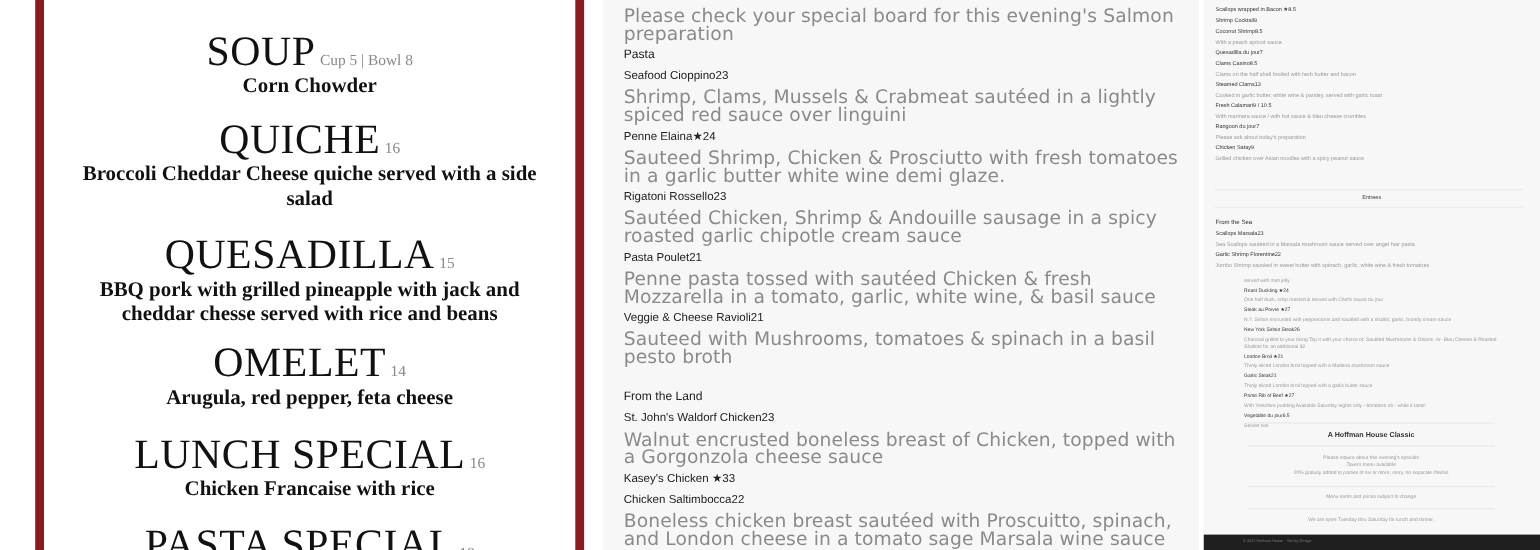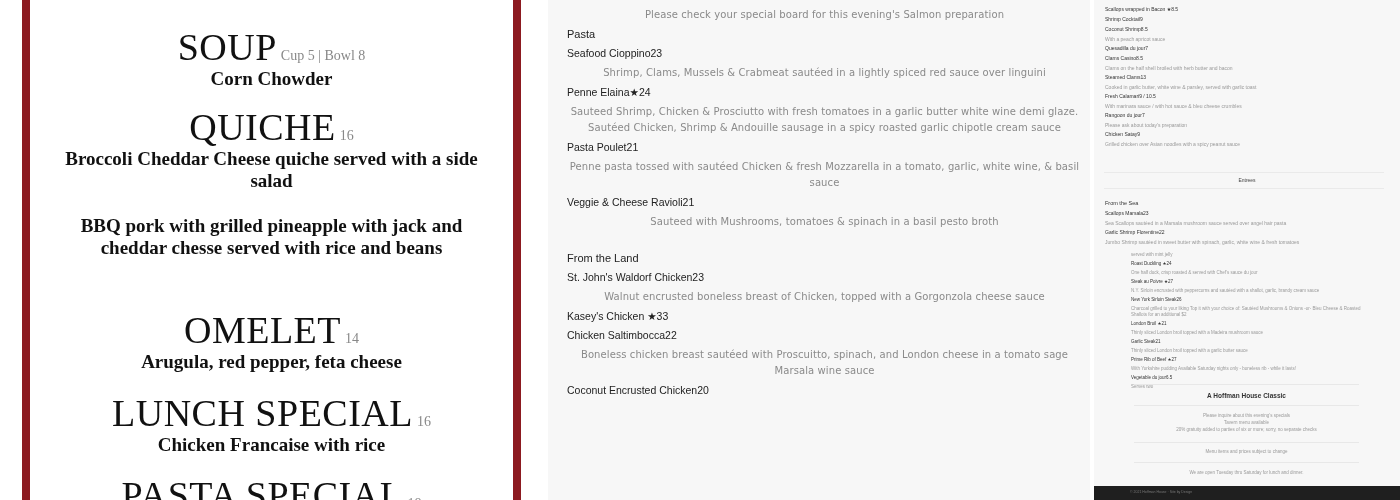--- a/index.html
+++ b/index.html
@@ -1,35 +1,35 @@
 <!DOCTYPE html>
 <html><head>
 <meta charset="utf-8">
 <style>
   * { box-sizing: border-box; margin: 0; padding: 0; }
   html, body { width: 1400px; height: 500px; overflow: hidden; background: #fff; }
   body { position: relative; font-family: "DejaVu Sans", sans-serif; }
 
   
   #menu-board {
-    position: absolute; left: 2px; top: 0; width: 540px; height: 500px; background: #fff; overflow: hidden;
+    position: absolute; left: 12px; top: 0; width: 540px; height: 500px; background: #fff; overflow: hidden;
   }
   #menu-board .bar-left { position: absolute; left: 20px; top: 0; width: 8px; height: 500px; background: #8c1a20; }
   #menu-board .bar-right { position: absolute; left: 511px; top: 0; width: 8px; height: 500px; background: #8c1a20; }
   .mb-item { position: absolute; left: 28px; width: 483px; text-align: center; font-family: "Liberation Serif", "DejaVu Serif", serif; color: #111; }
   .mb-title { font-size: 38px; letter-spacing: 0.5px; line-height: 1; }
   .mb-price { font-size: 14px; color: #888; margin-left: 4px; }
   .mb-desc { font-size: 19px; font-weight: bold; line-height: 22px; margin-top: 2px; padding: 0 22px; }
 
   
   #web-menu {
     position: absolute; left: 548px; top: 0; width: 542px; height: 500px; background: #f7f7f7; overflow: hidden;
   }
   #web-menu .inner { position: absolute; left: 19px; top: 7px; width: 515px; }
-  .wm-desc { font-family: "DejaVu Sans", sans-serif; font-size: 10px; color: #8a8a8a; line-height: 16px; letter-spacing: 0.1px; text-align: center; }
+  .wm-desc { font-family: "DejaVu Sans", sans-serif; font-size: 17px; color: #8a8a8a; line-height: 16px; letter-spacing: 0.1px; }
   .wm-name { font-family: "Liberation Sans", sans-serif; font-size: 10.5px; color: #222; line-height: 14px; margin-top: 4px; margin-bottom: 5px; }
   .wm-cat { font-family: "Liberation Sans", sans-serif; font-size: 11px; color: #222; line-height: 16px; margin-top: 2px; margin-bottom: 3px; }
   .wm-desc + .wm-cat { margin-top: 2px; }
 
   
   #right-col { position: absolute; left: 1094px; top: 0; width: 306px; height: 500px; background: #f7f7f7; overflow: hidden; }
   .rc-top { position: absolute; left: 0; top: 0; width: 306px; height: 248px; background: #f7f7f7; overflow: hidden; }
   .rc-bottom { position: absolute; left: 0; top: 248px; width: 306px; height: 252px; background: #f7f7f7; overflow: hidden; }
   .rc-list { position: absolute; left: 11px; width: 290px; }
   .rc-name { font-family: "Liberation Sans", sans-serif; font-size: 5px; color: #333; line-height: 6px; margin: 3px 0 4px; white-space: nowrap; }
@@ -57,20 +57,21 @@
     <div><span class="mb-title">SOUP</span><span class="mb-price">Cup 5 | Bowl 8</span></div>
     <div class="mb-desc">Corn Chowder</div>
   </div>
 
   <div class="mb-item" style="top:108px;">
     <div><span class="mb-title">QUICHE</span><span class="mb-price">16</span></div>
     <div class="mb-desc">Broccoli Cheddar Cheese quiche served with a side salad</div>
   </div>
 
   <div class="mb-item" style="top:213px;">
+    <div><span class="mb-title">QUESADILLA</span><span class="mb-price">15</span></div>
     <div class="mb-desc" style="padding:0 20px;">BBQ pork with grilled pineapple with jack and cheddar chesse served with rice and beans</div>
   </div>
 
   <div class="mb-item" style="top:311px;">
     <div><span class="mb-title">OMELET</span><span class="mb-price">14</span></div>
     <div class="mb-desc">Arugula, red pepper, feta cheese</div>
   </div>
 
   <div class="mb-item" style="top:394px;">
     <div><span class="mb-title">LUNCH SPECIAL</span><span class="mb-price">16</span></div>
@@ -84,20 +85,21 @@
 
 <div id="web-menu">
   <div class="inner">
     <div class="wm-desc">Please check your special board for this evening's Salmon preparation</div>
     <div class="wm-cat" style="margin-top:3px;">Pasta</div>
 
     <div class="wm-name">Seafood Cioppino23</div>
     <div class="wm-desc">Shrimp, Clams, Mussels &amp; Crabmeat sautéed in a lightly spiced red sauce over linguini</div>
     <div class="wm-name">Penne Elaina★24</div>
     <div class="wm-desc">Sauteed Shrimp, Chicken &amp; Prosciutto with fresh tomatoes in a garlic butter white wine demi glaze.</div>
+    <div class="wm-name">Rigatoni Rossello23</div>
     <div class="wm-desc">Sautéed Chicken, Shrimp &amp; Andouille sausage in a spicy roasted garlic chipotle cream sauce</div>
     <div class="wm-name">Pasta Poulet21</div>
     <div class="wm-desc">Penne pasta tossed with sautéed Chicken &amp; fresh Mozzarella in a tomato, garlic, white wine, &amp; basil sauce</div>
     <div class="wm-name">Veggie &amp; Cheese Ravioli21</div>
     <div class="wm-desc">Sauteed with Mushrooms, tomatoes &amp; spinach in a basil pesto broth</div>
 
     <div class="wm-cat" style="margin-top:20px;">From the Land</div>
 
     <div class="wm-name">St. John's Waldorf Chicken23</div>
     <div class="wm-desc">Walnut encrusted boneless breast of Chicken, topped with a Gorgonzola cheese sauce</div>

